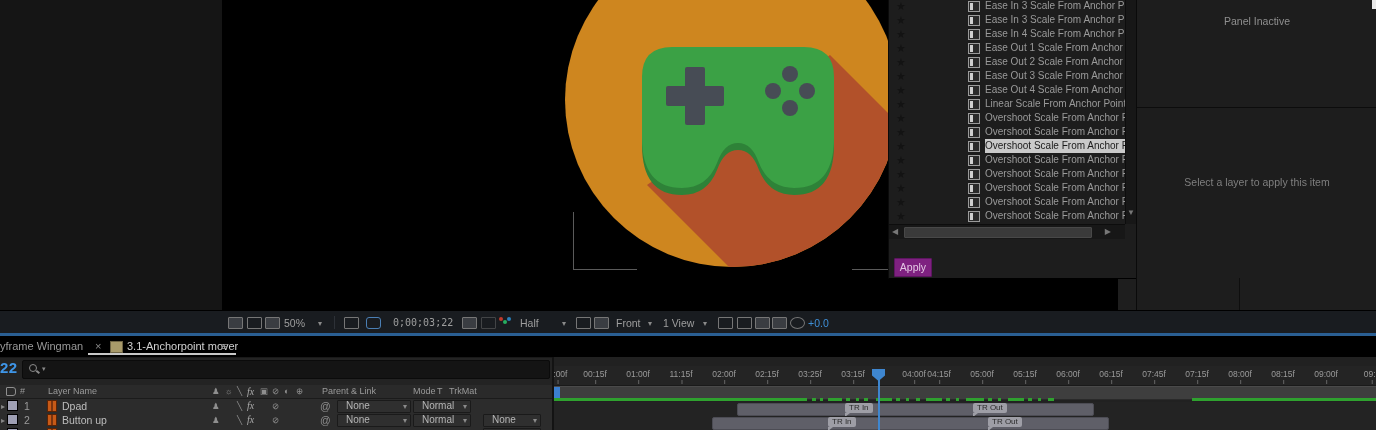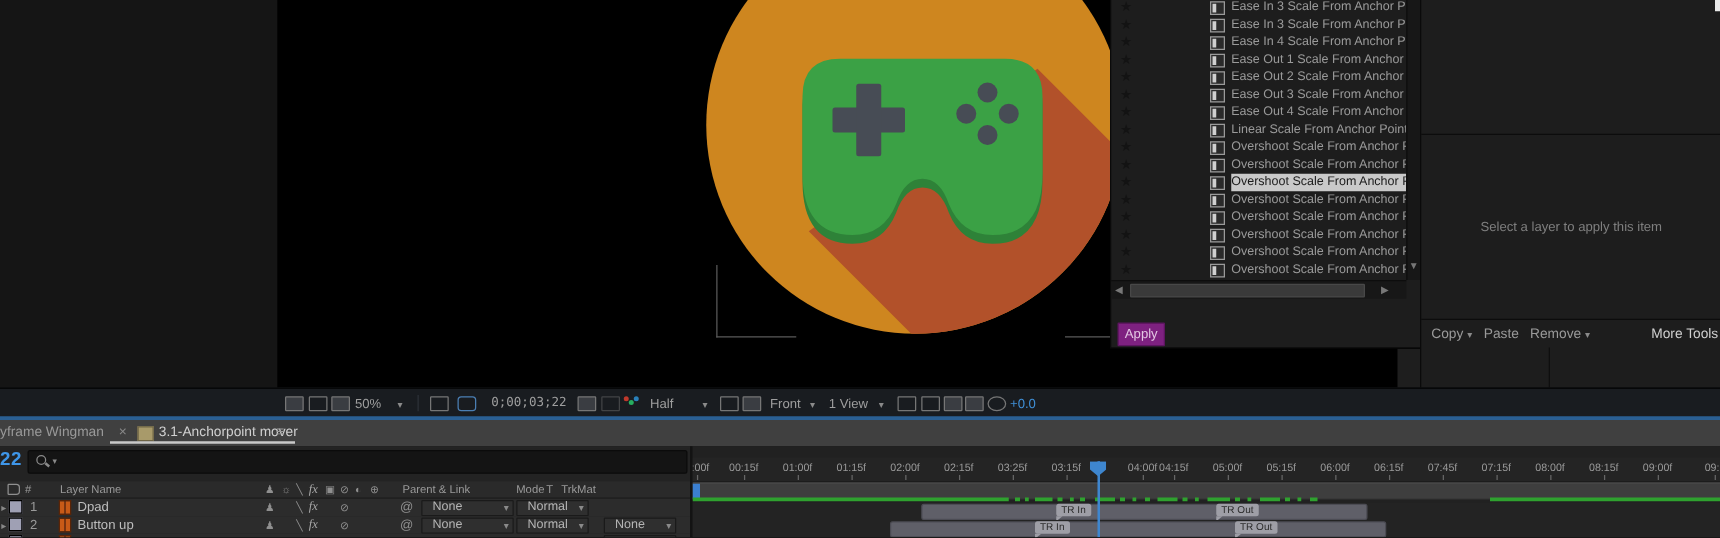--- a/index.html
+++ b/index.html
@@ -47,21 +47,21 @@
   #vtoolbar{left:0;top:310px;width:1376px;height:26px;background:#191c20;border-top:1px solid #000;}
   #vtoolbar .blue-line{position:absolute;left:0;top:22px;width:1376px;height:3px;background:#2a5f93;}
   .ticon{position:absolute;top:6px;width:13px;height:10px;border:1px solid #767676;border-radius:1px;background:transparent;}
   .ticon.fill{background:#3a3d42;}
   .tb-sep{position:absolute;top:5px;width:1px;height:13px;background:#2d3137;}
   .tb-txt{position:absolute;top:6px;color:#9e9e9e;font-size:10.5px;white-space:nowrap;}
   .tb-chev{position:absolute;top:8px;color:#8a8a8a;font-size:8px;}
   #rgb-icon i{position:absolute;width:4px;height:4px;border-radius:50%;}
   
   #timeline{left:0;top:336px;width:1376px;height:94px;background:#232323;}
-  #tab-bar{position:absolute;left:0;top:0;width:1376px;height:21px;background:#404040;border-bottom:1px solid #191919;}
+  #tab-bar{position:absolute;left:0;top:0;width:1376px;height:21px;background:#000000;border-bottom:1px solid #191919;}
   .tab-label{position:absolute;top:4px;color:#999;font-size:11px;white-space:nowrap;}
   #active-tab-underline{position:absolute;left:88px;top:17px;width:148px;height:2px;background:#c9c9c9;}
   #comp-icon{position:absolute;left:110px;top:5px;width:11px;height:10px;background:#a89a6a;border:1px solid #6e6445;}
   #tl-timecode{position:absolute;left:0px;top:23px;color:#3f96e8;font-size:15px;font-weight:bold;letter-spacing:.5px;}
   #search-box{position:absolute;left:22px;top:24px;width:526px;height:17px;background:#141414;border:1px solid #0b0b0b;border-radius:2px;}
   .mag{position:absolute;left:6px;top:3px;width:6px;height:6px;border:1.5px solid #8a8a8a;border-radius:50%;}
   .mag-handle{position:absolute;left:13px;top:10px;width:4px;height:1.5px;background:#8a8a8a;transform:rotate(40deg);}
   #col-header{position:absolute;left:0;top:49px;width:552px;height:13px;background:#2a2a2a;border-bottom:1px solid #1b1b1b;color:#9a9a9a;font-size:9px;}
   #col-header span{position:absolute;top:1px;white-space:nowrap;}
   .hicon{font-size:8.5px;color:#8f8f8f;}
@@ -216,28 +216,23 @@
     </div>
     <div id="hscroll">
       <span class="la">◀</span>
       <div class="thumb"></div>
       <span class="ra">▶</span>
     </div>
     <div id="apply-btn">Apply</div>
   </div>
 
   <div id="right-panel" class="abs">
+    <div class="center" style="top:15px">Panel Inactive</div>
     <div id="rp-divider"></div>
     <div class="center" style="top:176px;color:#7f7f7f">Select a layer to apply this item</div>
-    <div id="rp-buttons">
-      <span class="rp-btn" style="left:8px"><span>Copy</span> <span class="chev">▾</span></span>
-      <span class="rp-btn" style="left:50px">Paste</span>
-      <span class="rp-btn" style="left:87px"><span>Remove</span> <span class="chev">▾</span></span>
-      <span class="rp-btn" style="left:184px;color:#cfcfcf"><span>More Tools</span> </span>
-    </div>
     <div id="rp-vline"></div>
   </div>
   <div id="white-sliver" class="abs"></div>
 
   <div id="vtoolbar" class="abs">
     <span class="ticon fill" style="left:228px"></span>
     <span class="ticon" style="left:247px"></span>
     <span class="ticon fill" style="left:265px"></span>
     <span class="tb-txt" style="left:284px">50%</span>
     <span class="tb-chev" style="left:318px">▾</span>
@@ -354,21 +349,21 @@
       <span class="swatch" style="top:1px"></span>
       <span class="layicon" style="top:1px"></span>
       <div class="dd" style="left:483px;width:56px;top:1px"></div>
     </div>
 
     <div id="graph">
       <div id="ruler">
         <span class="rtick" style="left:4px"><span>0:00f</span><i></i></span>
         <span class="rtick" style="left:41px"><span>00:15f</span><i></i></span>
         <span class="rtick" style="left:84px"><span>01:00f</span><i></i></span>
-        <span class="rtick" style="left:127px"><span>01:15f</span><i></i></span>
+        <span class="rtick" style="left:127px"><span>11:15f</span><i></i></span>
         <span class="rtick" style="left:170px"><span>02:00f</span><i></i></span>
         <span class="rtick" style="left:213px"><span>02:15f</span><i></i></span>
         <span class="rtick" style="left:256px"><span>03:25f</span><i></i></span>
         <span class="rtick" style="left:299px"><span>03:15f</span><i></i></span>
         <span class="rtick" style="left:360px"><span>04:00f</span><i></i></span>
         <span class="rtick" style="left:385px"><span>04:15f</span><i></i></span>
         <span class="rtick" style="left:428px"><span>05:00f</span><i></i></span>
         <span class="rtick" style="left:471px"><span>05:15f</span><i></i></span>
         <span class="rtick" style="left:514px"><span>06:00f</span><i></i></span>
         <span class="rtick" style="left:557px"><span>06:15f</span><i></i></span>

